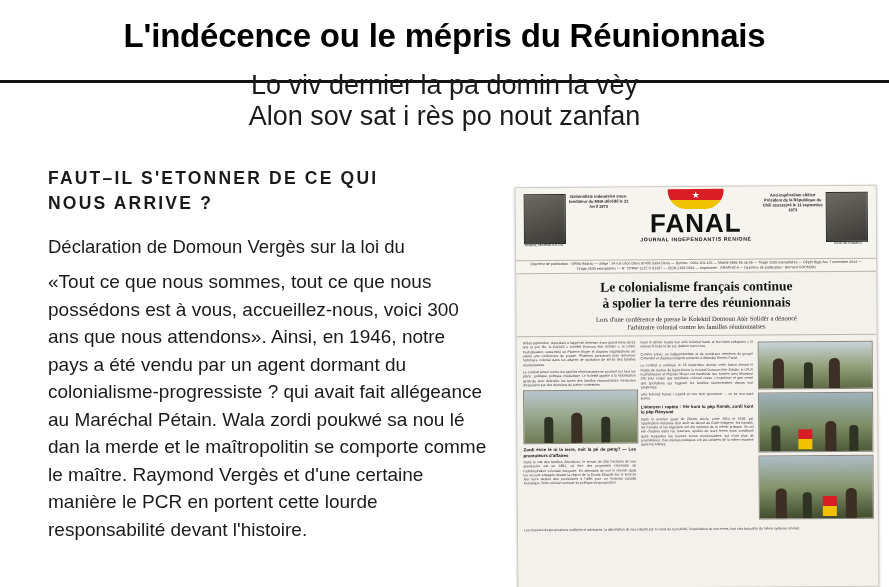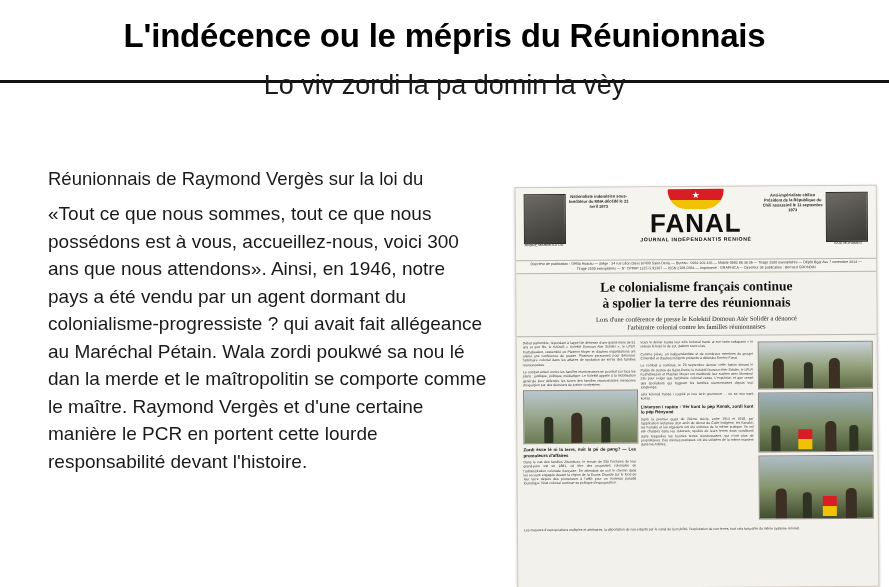--- a/index.html
+++ b/index.html
@@ -271,25 +271,30 @@
 </head>
 <body>
 
 <div class="page">
 
   <div class="masthead">
     <div class="masthead-title">L'indécence ou le mépris du Réunionnais</div>
   </div>
 
   <div class="subtitle-block">
-    <div class="subtitle-line">Lo viv zordi la pa domin la vèy</div>
+    <div class="subtitle-line">Lo viv dernier la pa domin la vèy</div>
+    <div class="subtitle-line">Alon sov sat i rès po nout zanfan</div>
   </div>
 
   <div class="left-col">
-    <div class="decl">Réunionnais de Raymond Vergès sur la loi du</div>
+    <div class="kicker">
+      <div>FAUT–IL S'ETONNER DE CE QUI</div>
+      <div>NOUS ARRIVE ?</div>
+    </div>
+    <div class="decl">Déclaration de Domoun Vergès sur la loi du</div>
     <div class="body-text">«Tout ce que nous sommes, tout ce que nous possédons est à vous, accueillez-nous, voici 300 ans que nous attendons». Ainsi, en 1946, notre pays a été vendu par un agent dormant du colonialisme-progressiste ? qui avait fait allégeance au Maréchal Pétain. Wala zordi poukwé sa nou lé dan la merde et le maîtropolitin se comporte comme le maître. Raymond Vergès et d'une certaine manière le PCR en portent cette lourde responsabilité devant l'histoire.</div>
   </div>
 
   <div class="clipping">
 
     <div class="clip-top">
       <div class="portrait left"></div>
       <div class="portrait-cap left">ANDRÉ MARIMOUTOU</div>
       <div class="side-note left">Nationaliste indonésien sous-fondateur du MNA décédé le 22 avril 1973</div>
 

